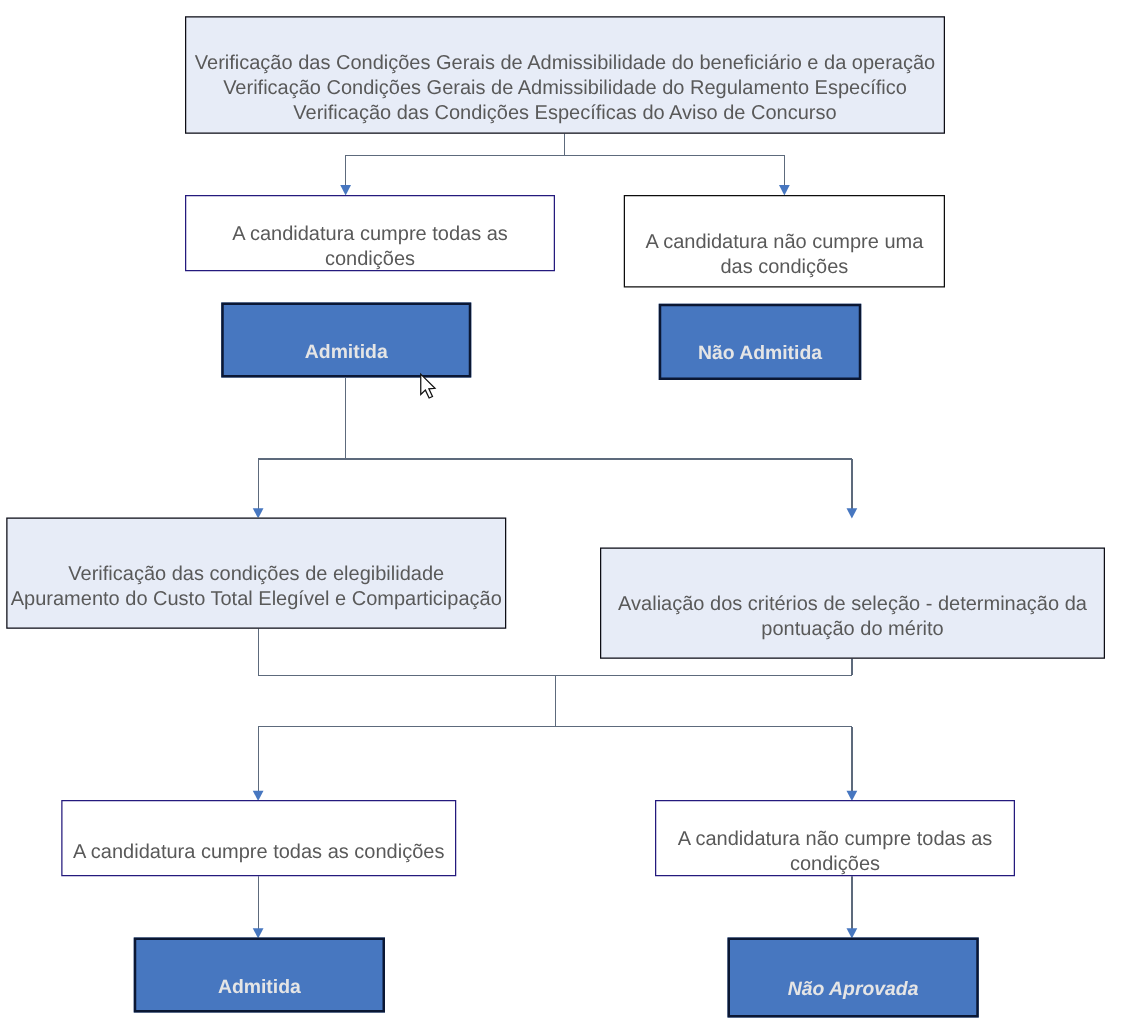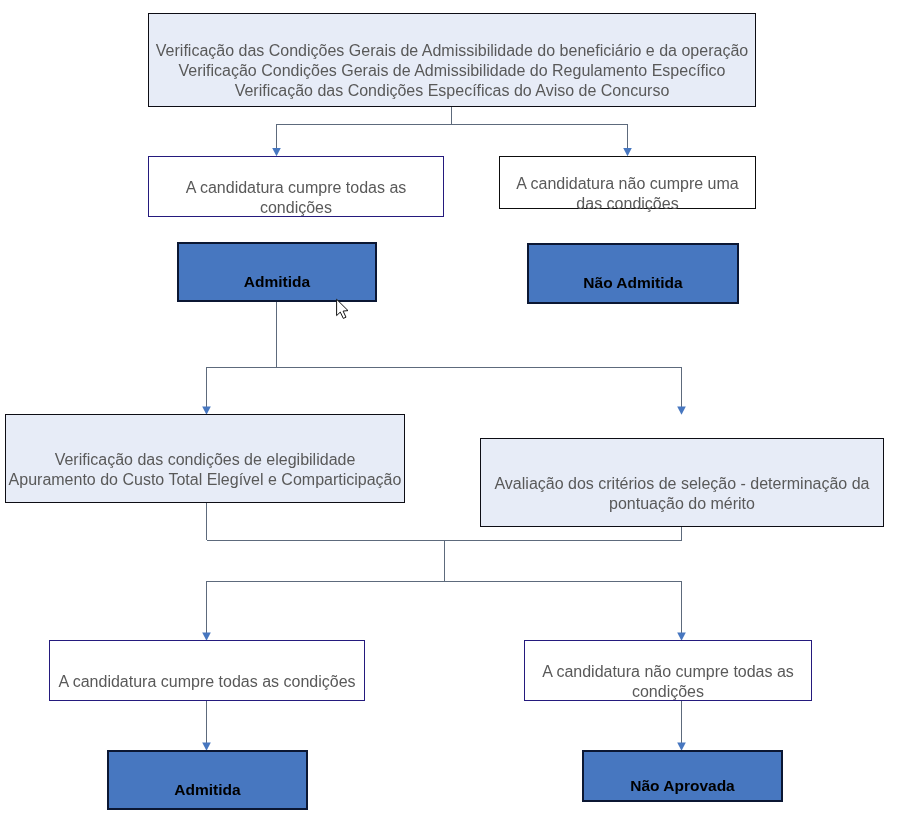--- a/index.html
+++ b/index.html
@@ -10,21 +10,21 @@
   .box{position:absolute;box-sizing:border-box;display:flex;align-items:center;
        justify-content:center;text-align:center;}
   .box .txt{display:block;white-space:pre;position:relative;
             top:var(--dy,0px);margin-top:14px;}
   .fill-light{background:#e7ecf7;border:1.3px solid #0d0d14;color:#595959;
               font-size:16px;line-height:19.65px;}
   .fill-white{background:#ffffff;border:1.3px solid #241a7d;color:#595959;
               font-size:16px;line-height:19.65px;}
   .fill-white-blk{background:#ffffff;border:1.3px solid #0d0d0d;color:#595959;
               font-size:16px;line-height:19.65px;}
-  .fill-blue{background:#4777c0;border:2px solid #0b1733;color:#000000;
+  .fill-blue{background:#4777c0;border:2px solid #0b1733;color:#e5e5e5;
              font-weight:bold;font-size:15.5px;line-height:19px;}
   svg.conn{position:absolute;left:0;top:0;width:897px;height:827px;overflow:visible;}
   #cursor{position:absolute;pointer-events:none;}
 </style>
 </head>
 <body>
 
 <div id="stage">
 
   <svg class="conn" viewBox="0 0 897 827">
@@ -68,30 +68,30 @@
     <span class="txt">Verificação das Condições Gerais de Admissibilidade do beneficiário e da operação
 Verificação Condições Gerais de Admissibilidade do Regulamento Específico
 Verificação das Condições Específicas do Aviso de Concurso</span>
   </div>
 
   <div class="box fill-white" style="left:148px;top:156px;width:296px;height:61px;--dy:4px;">
     <span class="txt">A candidatura cumpre todas as
 condições</span>
   </div>
 
-  <div class="box fill-white-blk" style="left:499px;top:156px;width:257px;height:53px;--dy:4px;">
+  <div class="box fill-white-blk" style="left:499px;top:156px;width:257px;height:74px;--dy:4px;">
     <span class="txt">A candidatura não cumpre uma
 das condições</span>
   </div>
 
   <div class="box fill-blue" style="left:177px;top:242px;width:200px;height:60px;--dy:2px;">
     <span class="txt">Admitida</span>
   </div>
 
-  <div class="box fill-blue" style="left:527px;top:243px;width:212px;height:61px;--dy:2px;">
+  <div class="box fill-blue" style="left:527px;top:243px;width:162px;height:61px;--dy:2px;">
     <span class="txt">Não Admitida</span>
   </div>
 
   <div class="box fill-light" style="left:5px;top:414px;width:400px;height:89px;--dy:4px;">
     <span class="txt">Verificação das condições de elegibilidade
 Apuramento do Custo Total Elegível e Comparticipação</span>
   </div>
 
   <div class="box fill-light" style="left:480px;top:438px;width:404px;height:89px;text-align:center;--dy:4px;">
     <span class="txt">Avaliação dos critérios de seleção - determinação da
@@ -104,20 +104,20 @@
 
   <div class="box fill-white" style="left:524px;top:640px;width:288px;height:61px;--dy:4px;">
     <span class="txt">A candidatura não cumpre todas as
 condições</span>
   </div>
 
   <div class="box fill-blue" style="left:107px;top:750px;width:201px;height:60px;--dy:2px;">
     <span class="txt">Admitida</span>
   </div>
 
-  <div class="box fill-blue" style="left:582px;top:750px;width:201px;height:52px;--dy:2px;">
+  <div class="box fill-blue" style="left:582px;top:750px;width:201px;height:64px;font-style:italic;--dy:2px;">
     <span class="txt">Não Aprovada</span>
   </div>
 
   <svg id="cursor" style="left:333px;top:296px;width:20px;height:26px;" viewBox="0 0 20 26">
     <path d="M3.6,3.3 L3.6,19.6 L7.3,16.1 L10.3,22.4 L13.0,21.2 L10.1,15.1 L15.0,14.6 Z" fill="#ffffff" stroke="#111111" stroke-width="1.0" stroke-linejoin="miter" stroke-miterlimit="8"></path>
   </svg>
 </div>
 
 </body></html>

